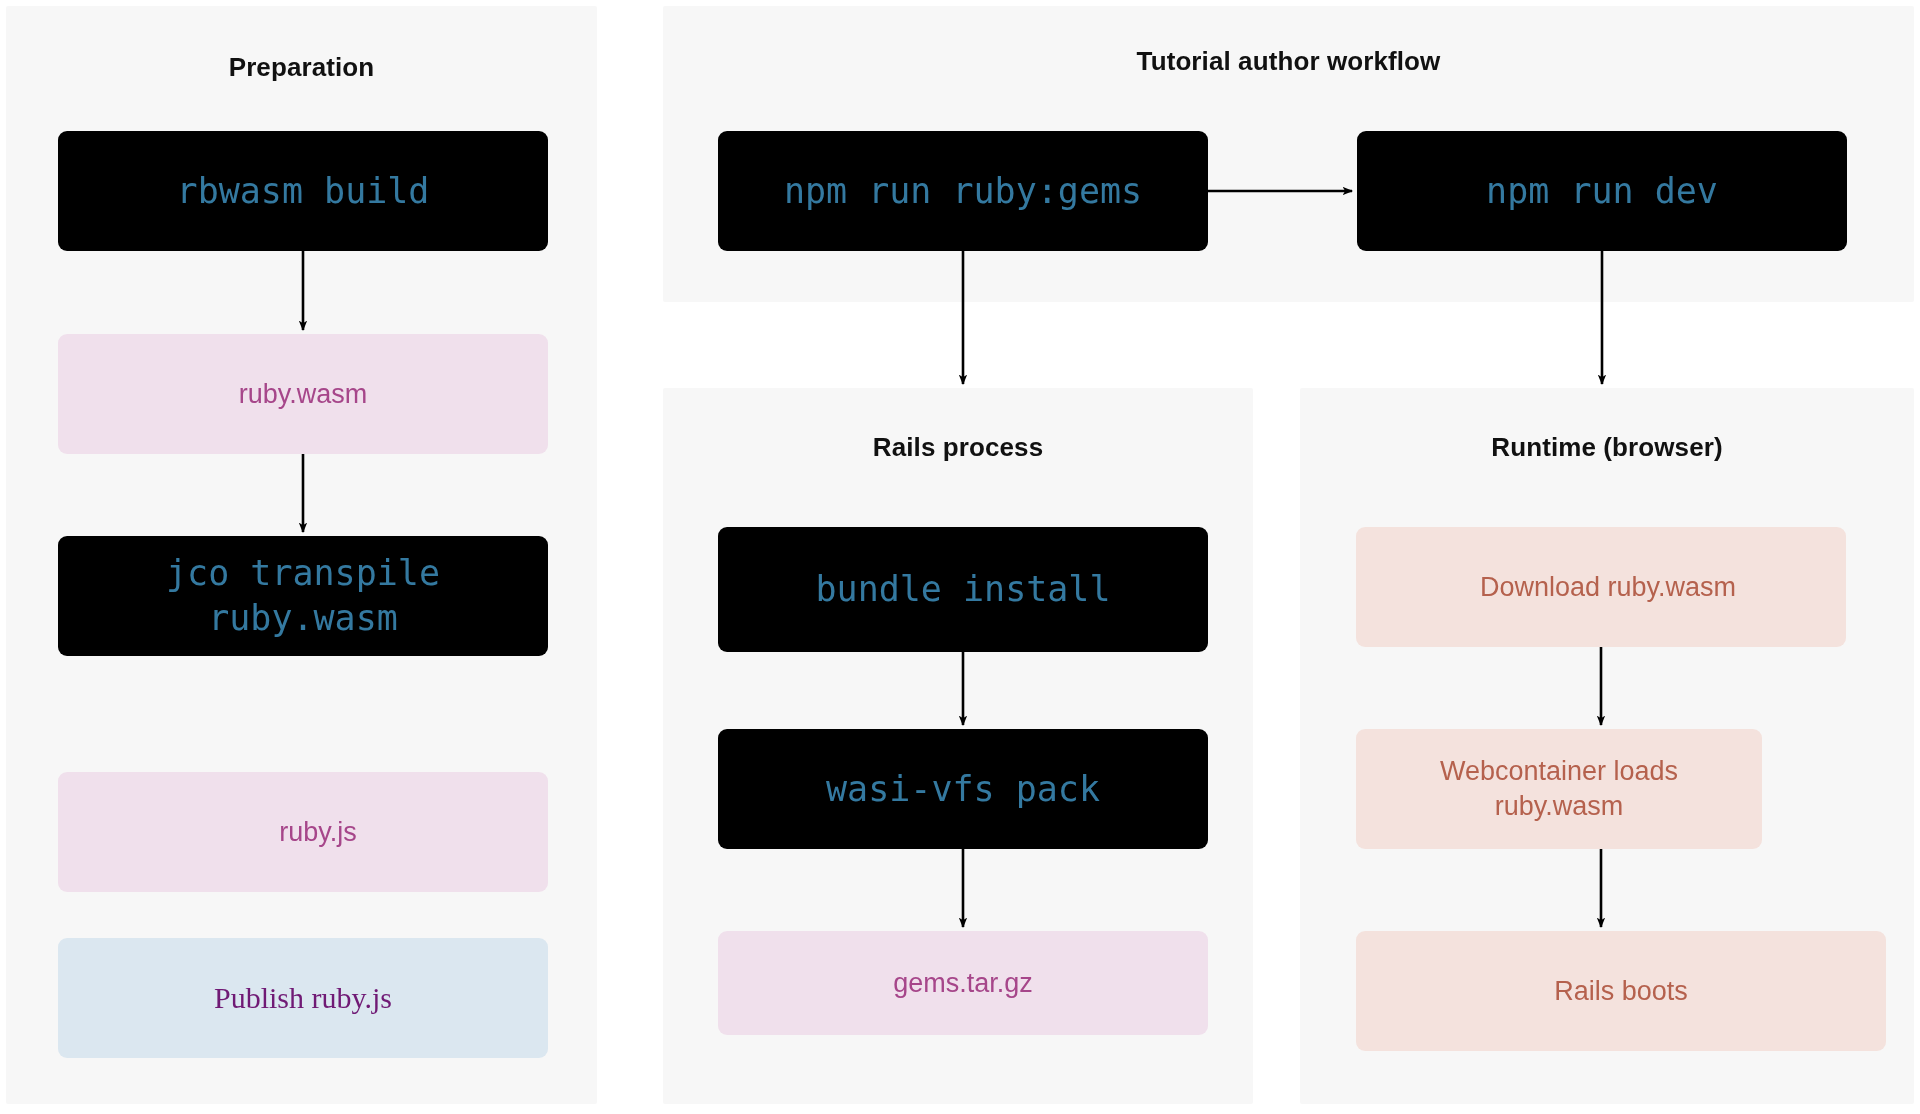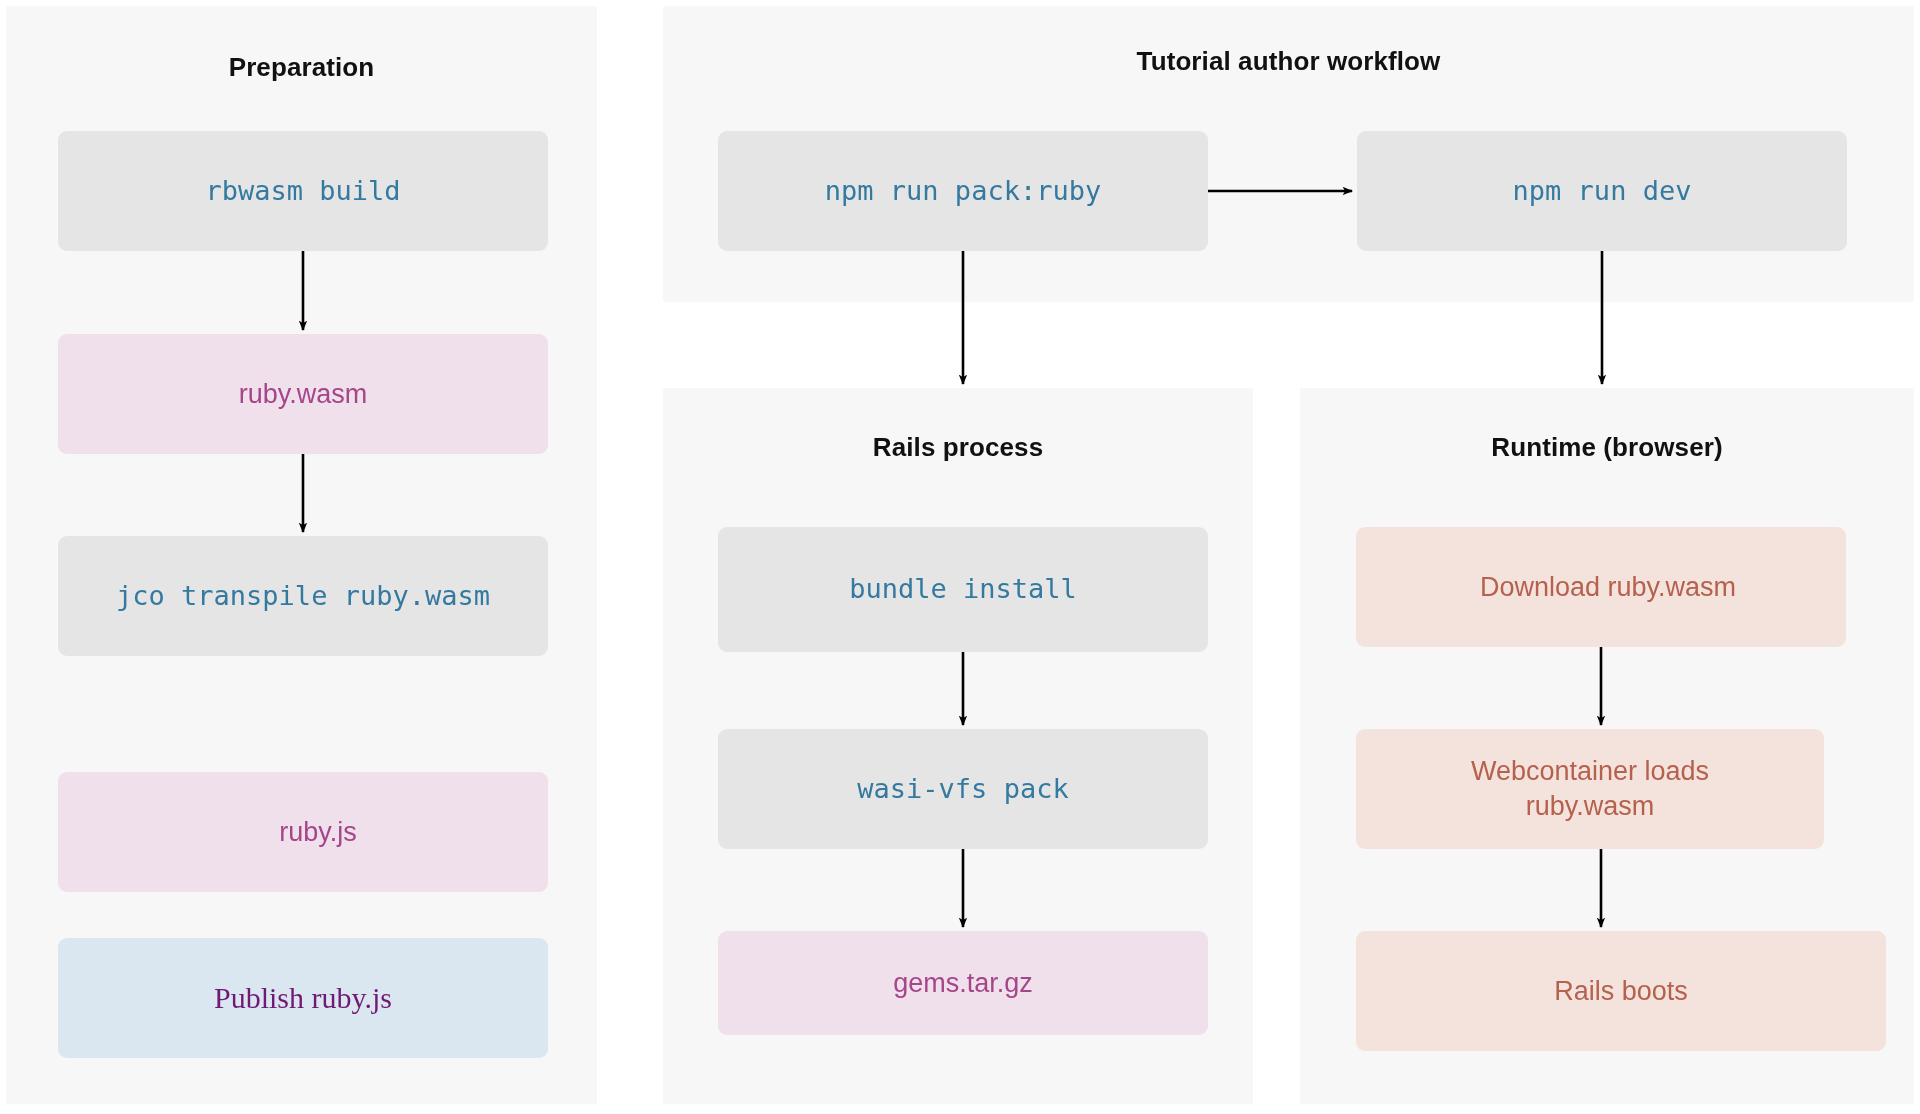--- a/index.html
+++ b/index.html
@@ -57,24 +57,24 @@
     border-radius: 9px;
     display: flex;
     align-items: center;
     justify-content: center;
     text-align: center;
     line-height: 1.28;
     box-sizing: border-box;
     padding: 4px 10px;
   }
   .node.cmd {
-    background: #e5e5e5;
+    background: #000000;
     color: #3479a0;
     font-family: "DejaVu Sans Mono", "Liberation Mono", monospace;
-    font-size: 27px;
+    font-size: 35px;
     letter-spacing: 0px;
   }
   .node.plain-blue {
     background: #dbe7f0;
     color: #701a75;
     font-family: Liberation Serif, serif;
     font-size: 30px;
   }
   .node.artifact {
     background: #f0e0ec;
@@ -100,21 +100,21 @@
   #node-npm-pack-gems  { left: 718px; top: 131px; width: 490px; height: 120px; }
   #node-npm-run-dev    { left: 1357px;top: 131px; width: 490px; height: 120px; }
 
   
   #node-bundle-install { left: 718px; top: 527px; width: 490px; height: 125px; }
   #node-wasi-vfs-pack  { left: 718px; top: 729px; width: 490px; height: 120px; }
   #node-gems-tar-gz    { left: 718px; top: 931px; width: 490px; height: 104px; }
 
   
   #node-download-ruby-wasm { left: 1356px; top: 527px; width: 490px; height: 120px; padding-left: 24px; }
-  #node-webcontainer-loads { left: 1356px; top: 729px; width: 468px; height: 120px; }
+  #node-webcontainer-loads { left: 1356px; top: 729px; width: 406px; height: 120px; }
   #node-rails-boots        { left: 1356px; top: 931px; width: 530px; height: 120px; }
 
   
   .edges {
     position: absolute;
     left: 0; top: 0;
     width: 1920px;
     height: 1114px;
     pointer-events: none;
   }
@@ -169,21 +169,21 @@
   <div class="node cmd" id="node-rbwasm-build">rbwasm build</div>
 
   <div class="node artifact" id="node-ruby-wasm">ruby.wasm</div>
 
   <div class="node cmd" id="node-jco-transpile">jco transpile ruby.wasm</div>
 
   <div class="node artifact" id="node-ruby-js">ruby.js</div>
 
   <div class="node plain-blue" id="node-publish-ruby-js">Publish ruby.js</div>
 
-  <div class="node cmd" id="node-npm-pack-gems">npm run pack:ruby</div>
+  <div class="node cmd" id="node-npm-pack-gems">npm run ruby:gems</div>
 
   <div class="node cmd" id="node-npm-run-dev">npm run dev</div>
 
   <div class="node cmd" id="node-bundle-install">bundle install</div>
 
   <div class="node cmd" id="node-wasi-vfs-pack">wasi-vfs pack</div>
 
   <div class="node artifact" id="node-gems-tar-gz">gems.tar.gz</div>
 
   <div class="node runtime" id="node-download-ruby-wasm">Download ruby.wasm</div>

